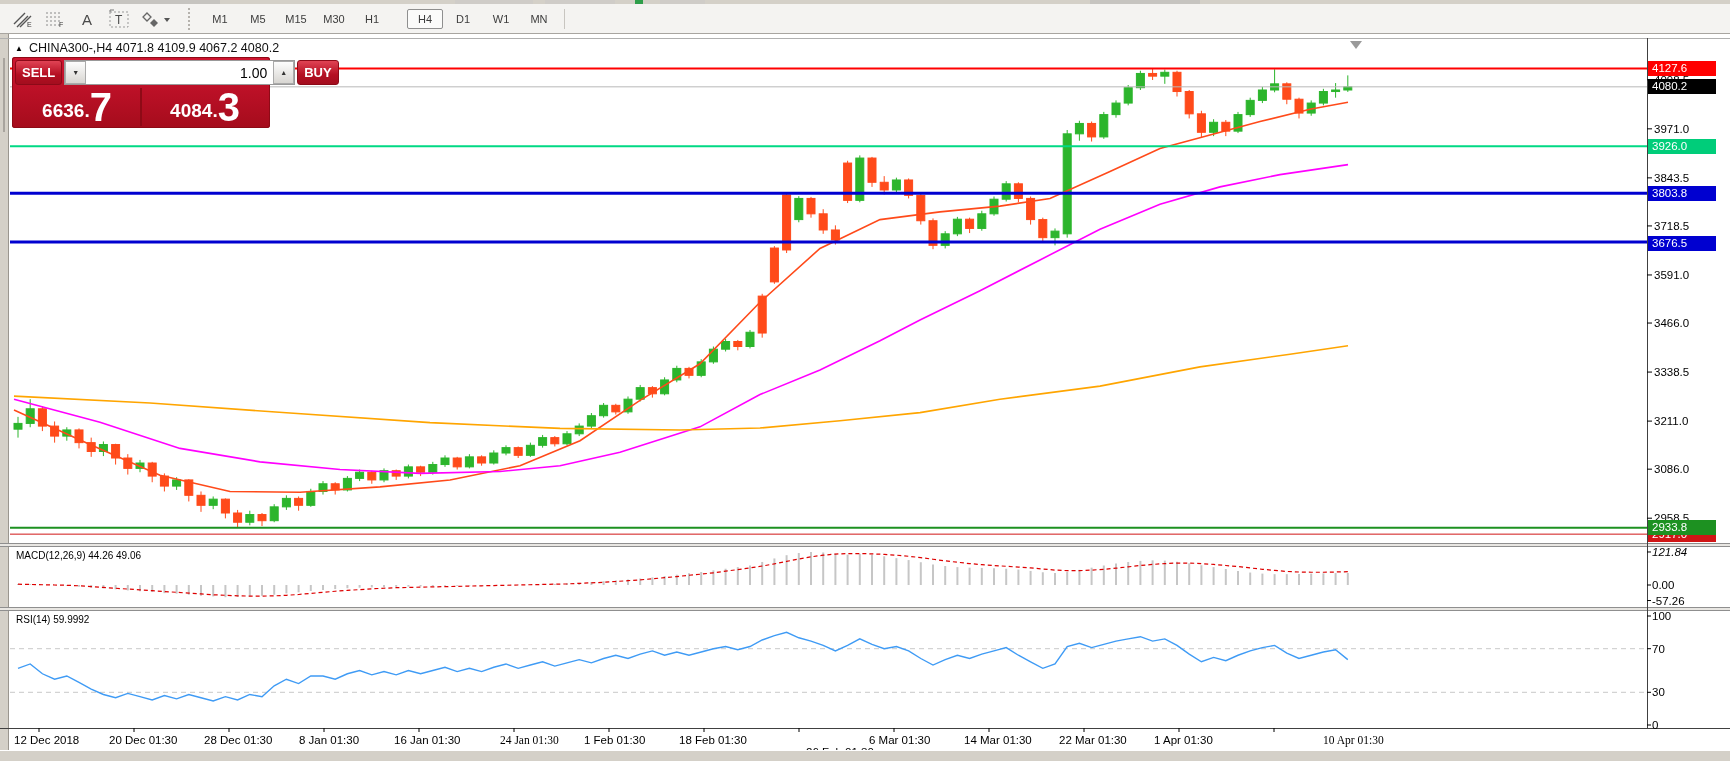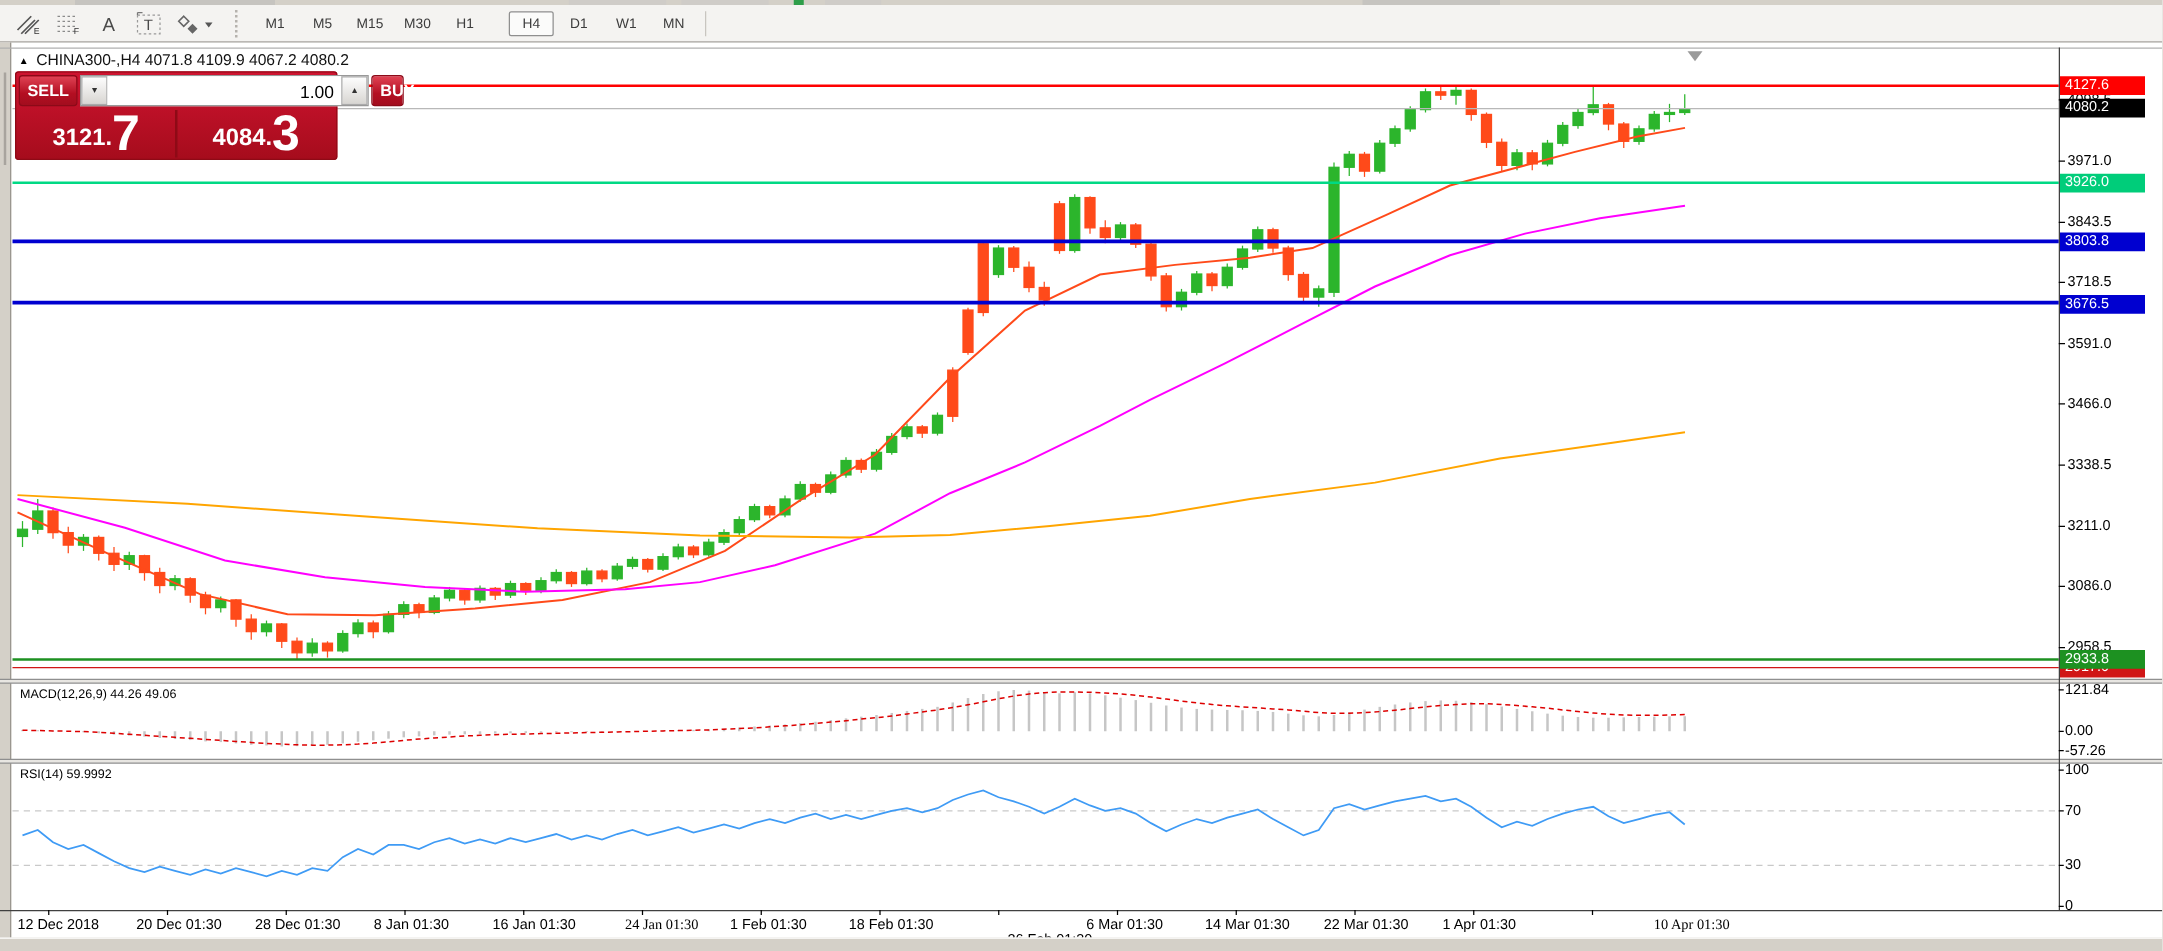--- a/index.html
+++ b/index.html
@@ -28,21 +28,21 @@
   #chart-title{left:15px;top:41px;font-size:12.5px;color:#111;display:flex;align-items:center;gap:6px;}
   #chart-title .tri{font-size:8px;color:#000;}
   
   #oct{left:12px;top:57px;width:258px;height:71px;border-radius:3px;background:linear-gradient(#cf1430,#a50c1c);
        box-shadow:0 0 0 1px #8e0a16 inset;}
   #oct-row1{position:absolute;left:2px;top:2px;right:2px;height:27px;display:flex;align-items:center;}
   .oct-btn{height:25px;border:1px solid #8c0a18;border-radius:3px;color:#fff;font-size:13px;font-weight:bold;
            background:linear-gradient(#e04354,#b40f22 60%,#a30d1e);cursor:pointer;
            font-family:"Liberation Sans",sans-serif;}
   #sell-btn{width:64px;margin-left:1px;}
-  #buy-btn{width:26px;margin-left:2px;}
+  #buy-btn{width:42px;margin-left:2px;}
   #oct-spin{flex:1;height:25px;margin-left:2px;display:flex;align-items:stretch;background:#fff;border:1px solid #999;box-sizing:border-box;}
   .spin-btn{width:21px;border:1px solid #aaa;background:linear-gradient(#fdfdfd,#d8d6d2);color:#333;font-size:7px;
             display:flex;align-items:center;justify-content:center;padding:0;cursor:pointer;}
   #vol-input{flex:1;border:none;outline:none;text-align:right;font-size:14px;color:#000;padding:0 6px 0 0;min-width:0;
              font-family:"Liberation Sans",sans-serif;}
   #oct-row2{position:absolute;left:2px;top:31px;right:2px;bottom:2px;display:flex;}
   .oct-price{flex:1;display:flex;align-items:flex-end;justify-content:center;color:#fff;padding-bottom:3px;cursor:pointer;}
   .oct-sep{width:2px;background:#8e0a16;}
   .pp{font-size:19px;font-weight:bold;line-height:1;padding-bottom:3px;}
   .pd{font-size:19px;font-weight:bold;line-height:1;padding-bottom:3px;}
@@ -520,21 +520,21 @@
       <button id="sell-btn" class="oct-btn">SELL</button>
       <div id="oct-spin">
         <button class="spin-btn">▼</button>
         <input id="vol-input" value="1.00" style="">
         <button class="spin-btn">▲</button>
       </div>
       <button id="buy-btn" class="oct-btn">BUY</button>
     </div>
     <div id="oct-row2">
       <div class="oct-price">
-        <span class="pp">3121</span>
+        <span class="pp">6636</span>
           <span class="pd">.</span>
           <span class="pb">7</span>
       </div>
       <div class="oct-sep"></div>
       <div class="oct-price">
         <span class="pp">4084</span>
           <span class="pd">.</span>
           <span class="pb">3</span>
       </div>
     </div>
@@ -554,21 +554,21 @@
       <div class="tick-label" style="top: 414.096px;">3211.0</div>
       <div class="tick-label" style="top: 462.165px;">3086.0</div>
       <div class="tick-label" style="top: 511.196px;">2958.5</div>
       <div class="level-label" style="top: 61.111px; background: rgb(255, 0, 0);">4127.6</div>
       <div class="level-label" style="top: 79.339px; background: rgb(0, 0, 0);">4080.2</div>
       <div class="level-label" style="top: 138.638px; background: rgb(0, 205, 122);">3926.0</div>
       <div class="level-label" style="top: 185.63px; background: rgb(0, 0, 208);">3803.8</div>
       <div class="level-label" style="top: 236px; background: rgb(0, 0, 208);">3676.5</div>
       <div class="level-label" style="top: 526.655px; background: rgb(208, 22, 22);">2917.0</div>
       <div class="level-label" style="top: 520.195px; background: rgb(29, 145, 33);">2933.8</div>
-      <div class="scale-label" style="top: 544.981px;">121.84</div>
+      <div class="scale-label" style="top: 544.981px; font-style: italic;">121.84</div>
       <div class="scale-label" style="top: 578px;">0.00</div>
       <div class="scale-label" style="top: 593.517px;">-57.26</div>
       <div class="scale-label" style="top: 609px;">100</div>
       <div class="scale-label" style="top: 641.7px;">70</div>
       <div class="scale-label" style="top: 685.3px;">30</div>
       <div class="scale-label" style="top: 718px;">0</div>
       <div class="time-label" style="left: 14px;">12 Dec 2018</div>
       <div class="time-label" style="left: 109px;">20 Dec 01:30</div>
       <div class="time-label" style="left: 204px;">28 Dec 01:30</div>
       <div class="time-label" style="left: 299px;">8 Jan 01:30</div>

